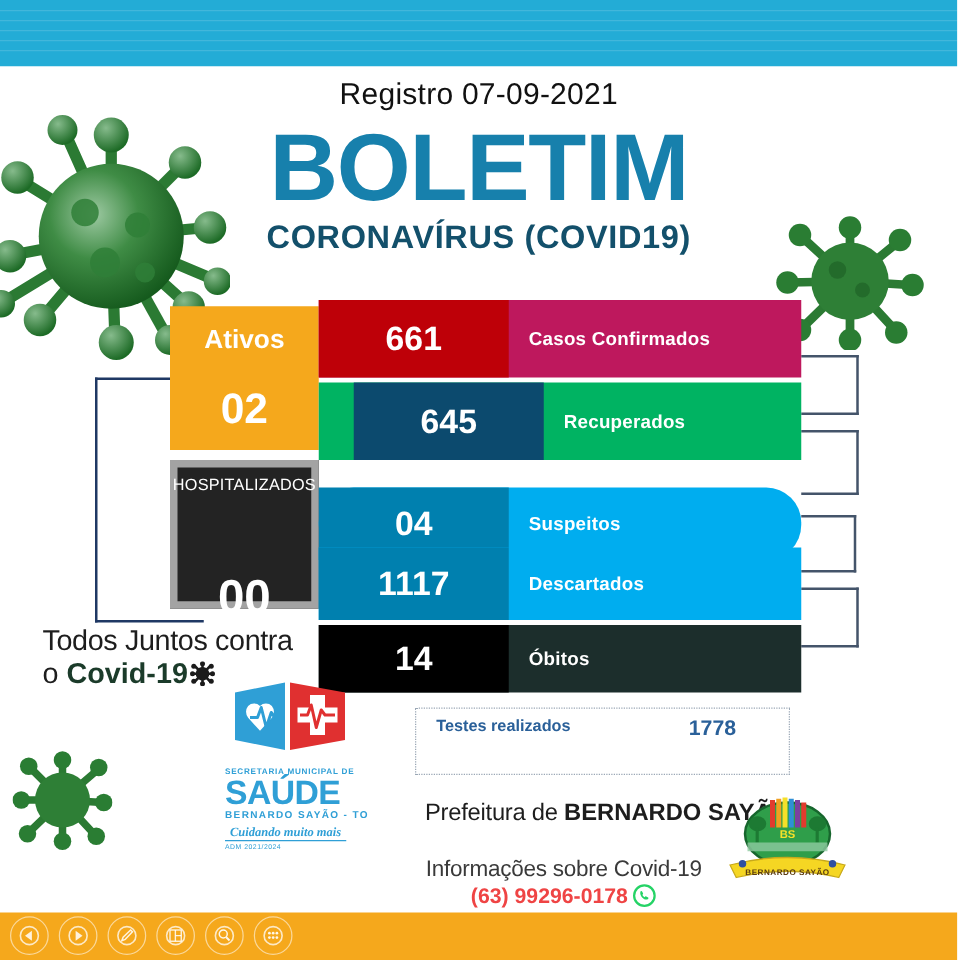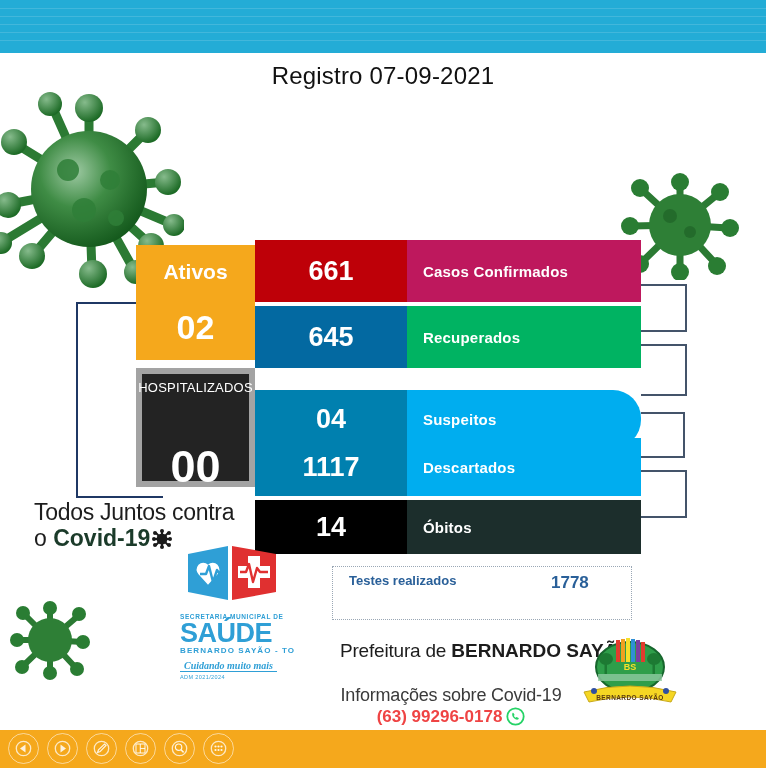--- a/index.html
+++ b/index.html
@@ -53,21 +53,21 @@
     left:136px;top:245px;width:119px;height:115px;background:#F5A81C;
   }
   .card-ativos .lbl{color:#fff;font-size:21px;font-weight:bold;line-height:24px;}
   .card-ativos .val{color:#fff;font-size:34px;font-weight:bold;line-height:38px;margin-top:2px;}
   .card-hosp{
     left:136px;top:368px;width:119px;height:119px;background:#232323;
     border:6px solid #a3a3a3;box-sizing:border-box;
     justify-content:flex-start;padding-top:6px;
   }
   .card-hosp .lbl{color:#fff;font-size:13px;font-weight:normal;letter-spacing:.2px;}
-  .card-hosp .val{color:#fff;font-size:45px;font-weight:bold;margin-top:24px;}
+  .card-hosp .val{color:#fff;font-size:38px;font-weight:bold;margin-top:40px;}
 
   
   .bar{position:absolute;left:255px;width:386px;display:flex;}
   .bar .num{
     width:152px;display:flex;align-items:center;justify-content:center;
     color:#fff;font-weight:bold;font-size:27px;
   }
   .bar .lab{
     flex:1;display:flex;align-items:center;
     color:#fff;font-weight:bold;font-size:15px;padding-left:16px;
@@ -233,20 +233,24 @@
       <circle cx="73" cy="42" r="7"></circle>
         <circle cx="67" cy="69" r="7"></circle>
       <circle cx="40" cy="73" r="7"></circle>
         <circle cx="12" cy="67" r="7"></circle>
       <circle cx="7" cy="40" r="7"></circle>
         <circle cx="13" cy="13" r="7"></circle>
     </g>
     <circle cx="40" cy="40" r="22" fill="#2e7f36"></circle>
   </svg>
 
+  <div class="title-wrap">
+    <div class="title-main">BOLETIM</div>
+    <div class="title-sub">CORONAVÍRUS (COVID19)</div>
+  </div>
 
   <div class="bracket left-bracket"></div>
 
   <div class="card card-ativos">
     <div class="lbl">Ativos</div>
     <div class="val">02</div>
   </div>
 
   <div class="card card-hosp">
     <div class="lbl">HOSPITALIZADOS</div>
@@ -257,21 +261,21 @@
   <div class="rconn" style="left:641px;top:344px;width:44px;height:48px;"></div>
   <div class="rconn" style="left:641px;top:412px;width:42px;height:42px;"></div>
   <div class="rconn" style="left:641px;top:470px;width:44px;height:44px;"></div>
 
   <div class="bar" style="top:240px;height:62px;background:#be185d;">
     <div class="num" style="background:#BE0008;">661</div>
     <div class="lab">Casos Confirmados</div>
   </div>
 
   <div class="bar" style="top:306px;height:62px;background:#00B362;">
-    <div class="num" style="background:#0369a1;">645</div>
+    <div class="num" style="background:#0c4a6e;margin-left:28px;">645</div>
     <div class="lab">Recuperados</div>
   </div>
 
   <div class="bar" style="top:390px;height:58px;background:#00ADEF;border-radius:28px;">
     <div class="num" style="background:#0080AF;">04</div>
     <div class="lab">Suspeitos</div>
   </div>
 
   <div class="bar" style="top:438px;height:58px;background:#00ADEF;">
     <div class="num" style="background:#0080AF;">1117</div>

